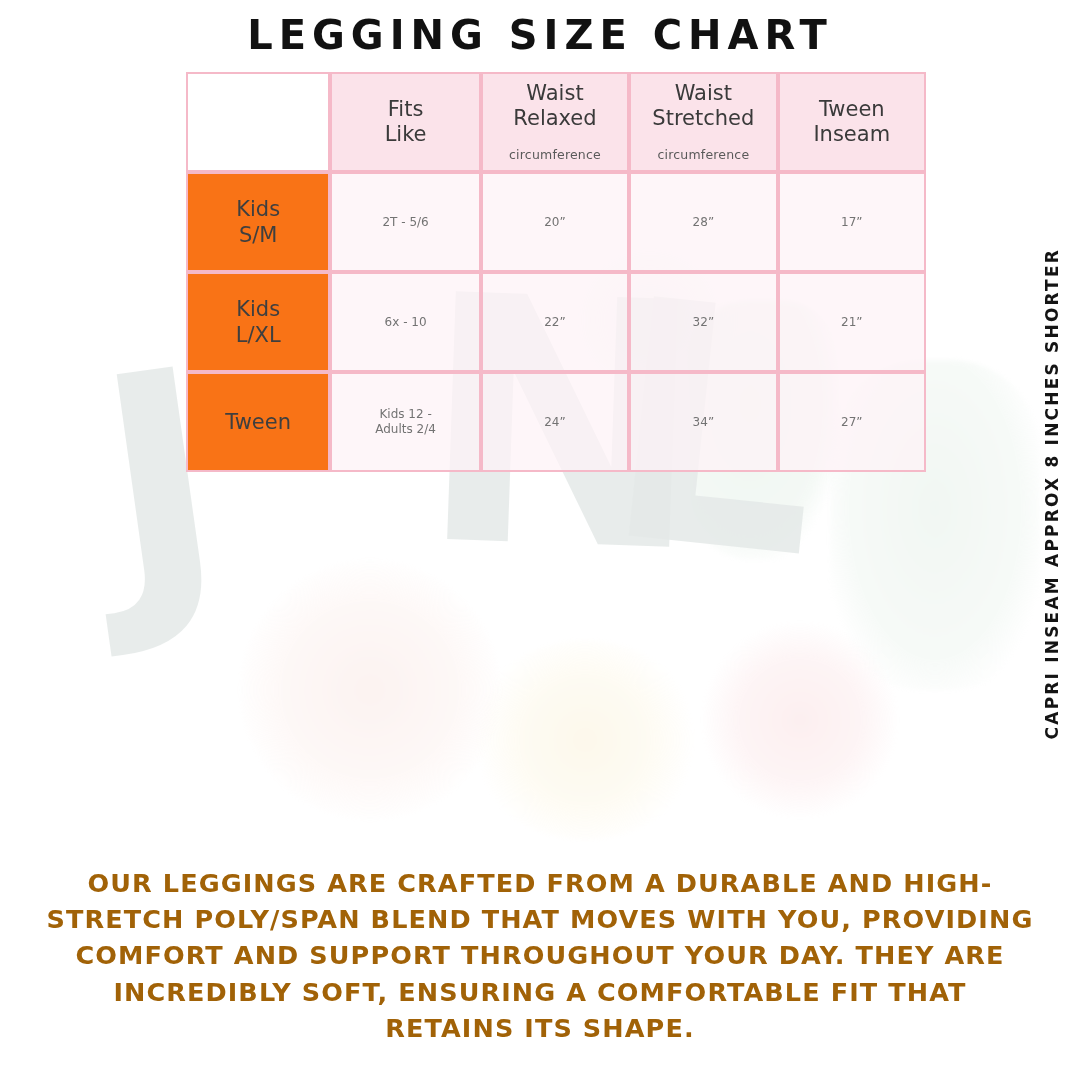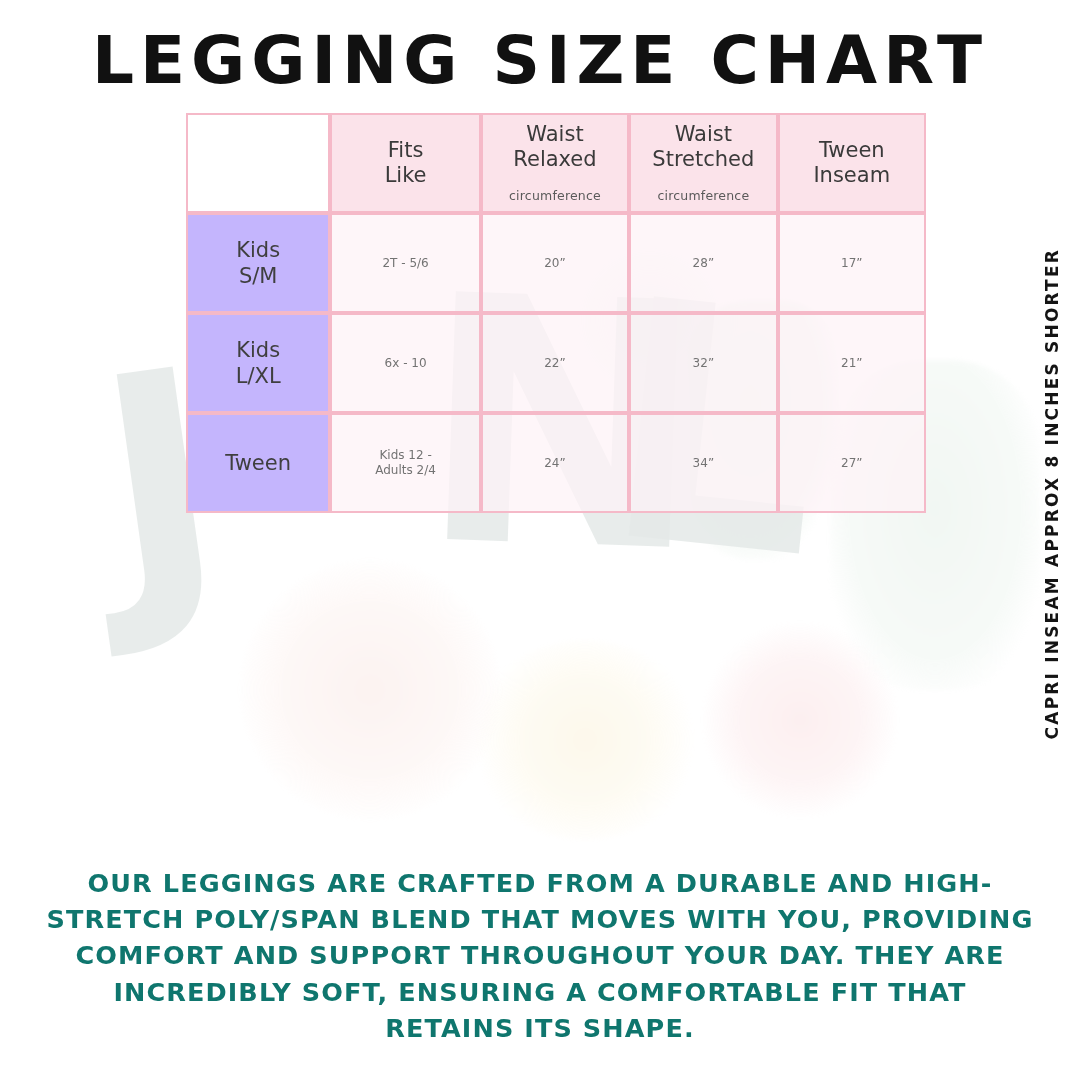--- a/index.html
+++ b/index.html
@@ -65,24 +65,24 @@
   .wm-letter.l2 { left: 420px; top: 255px; font-size: 340px; transform: rotate(2deg); }
   .wm-letter.l3 { left: 610px; top: 265px; font-size: 330px; transform: rotate(6deg); }
 
   
   .title {
     position: relative;
     z-index: 2;
     text-align: center;
     font-family: "DejaVu Sans", sans-serif;
     font-weight: 700;
-    font-size: 66px;
+    font-size: 40px;
     letter-spacing: 6px;
     color: #111111;
-    padding-top: 22px;
+    padding-top: 12px;
     white-space: nowrap;
   }
 
   
   .chart-wrap {
     position: relative;
     z-index: 2;
     margin: 14px auto 0 auto;
     width: 708px;
   }
@@ -115,21 +115,21 @@
     color: #3f3f3f;
   }
   thead th .sub {
     display: block;
     font-size: 12.5px;
     letter-spacing: .2px;
     color: #5a5a5a;
     margin-top: 17px;
   }
   tbody td.rowhead {
-    background: #c4b5fd;
+    background: #f97316;
     width: 144px;
     font-size: 21px;
     line-height: 1.25;
     color: #3f3f3f;
   }
   tbody td.cell {
     background: rgba(253, 243, 246, 0.72);
     height: 96px;
     font-size: 12px;
     line-height: 1.25;
@@ -160,21 +160,21 @@
     left: 0;
     right: 0;
     bottom: 34px;
     z-index: 2;
     text-align: center;
     font-family: "DejaVu Sans", sans-serif;
     font-weight: 700;
     font-size: 25.5px;
     letter-spacing: 1.1px;
     line-height: 1.42;
-    color: #0f766e;
+    color: #a16207;
     padding: 0 44px;
   }
 </style>
 </head>
 <body>
 
 <div class="bg-art">
   <div class="blob leaf1"></div>
   <div class="blob cactus1"></div>
   <div class="blob cactus2"></div>

